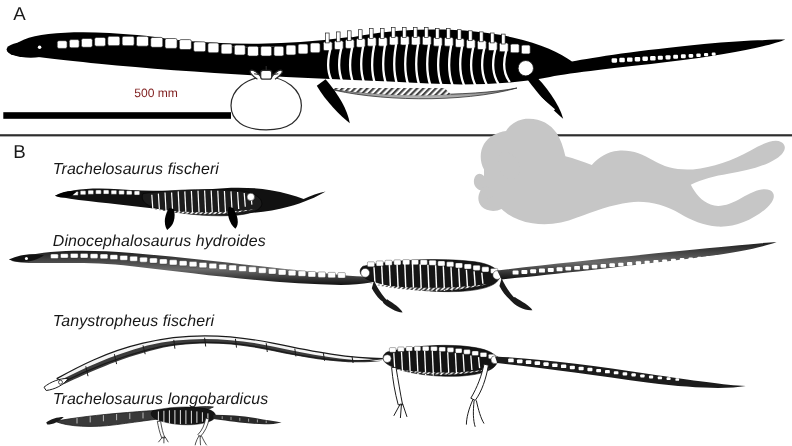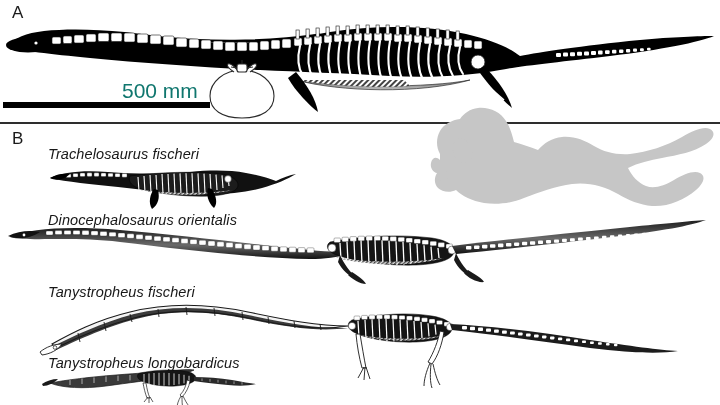--- a/index.html
+++ b/index.html
@@ -26,22 +26,22 @@
     position: absolute;
     font-style: italic;
     font-size: 14.5px;
     color: #181818;
     font-family: "Liberation Sans", sans-serif;
     white-space: nowrap;
     letter-spacing: 0.1px;
   }
   .scalebar-text {
     position: absolute;
-    font-size: 21px;
-    color: #0f766e;
+    font-size: 11px;
+    color: #7f1d1d;
     font-family: "Liberation Sans", sans-serif;
     white-space: nowrap;
   }
   .scalebar-rule {
     position: absolute;
     background: #000000;
   }
   .divider {
     position: absolute;
     background: #2e2e2e;
@@ -582,19 +582,19 @@
         <path d="M 218,379.8 L 218,382.6"></path>
           <path d="M 226,380.6 L 226,383.4"></path>
         <path d="M 234,381.4 L 234,384"></path>
           <path d="M 242,382.2 L 242,384.6"></path>
       </g>
     </g>
   </svg>
 
   <div class="species-label" style="left:48px; top:146px;">Trachelosaurus fischeri</div>
 
-  <div class="species-label" style="left:48px; top:212px;">Dinocephalosaurus orientalis</div>
+  <div class="species-label" style="left:48px; top:212px;">Dinocephalosaurus hydroides</div>
 
   <div class="species-label" style="left:48px; top:284px;">Tanystropheus fischeri</div>
 
-  <div class="species-label" style="left:48px; top:355px;">Tanystropheus longobardicus</div>
+  <div class="species-label" style="left:48px; top:355px;">Trachelosaurus longobardicus</div>
 
 </div>
 
 </body></html>

